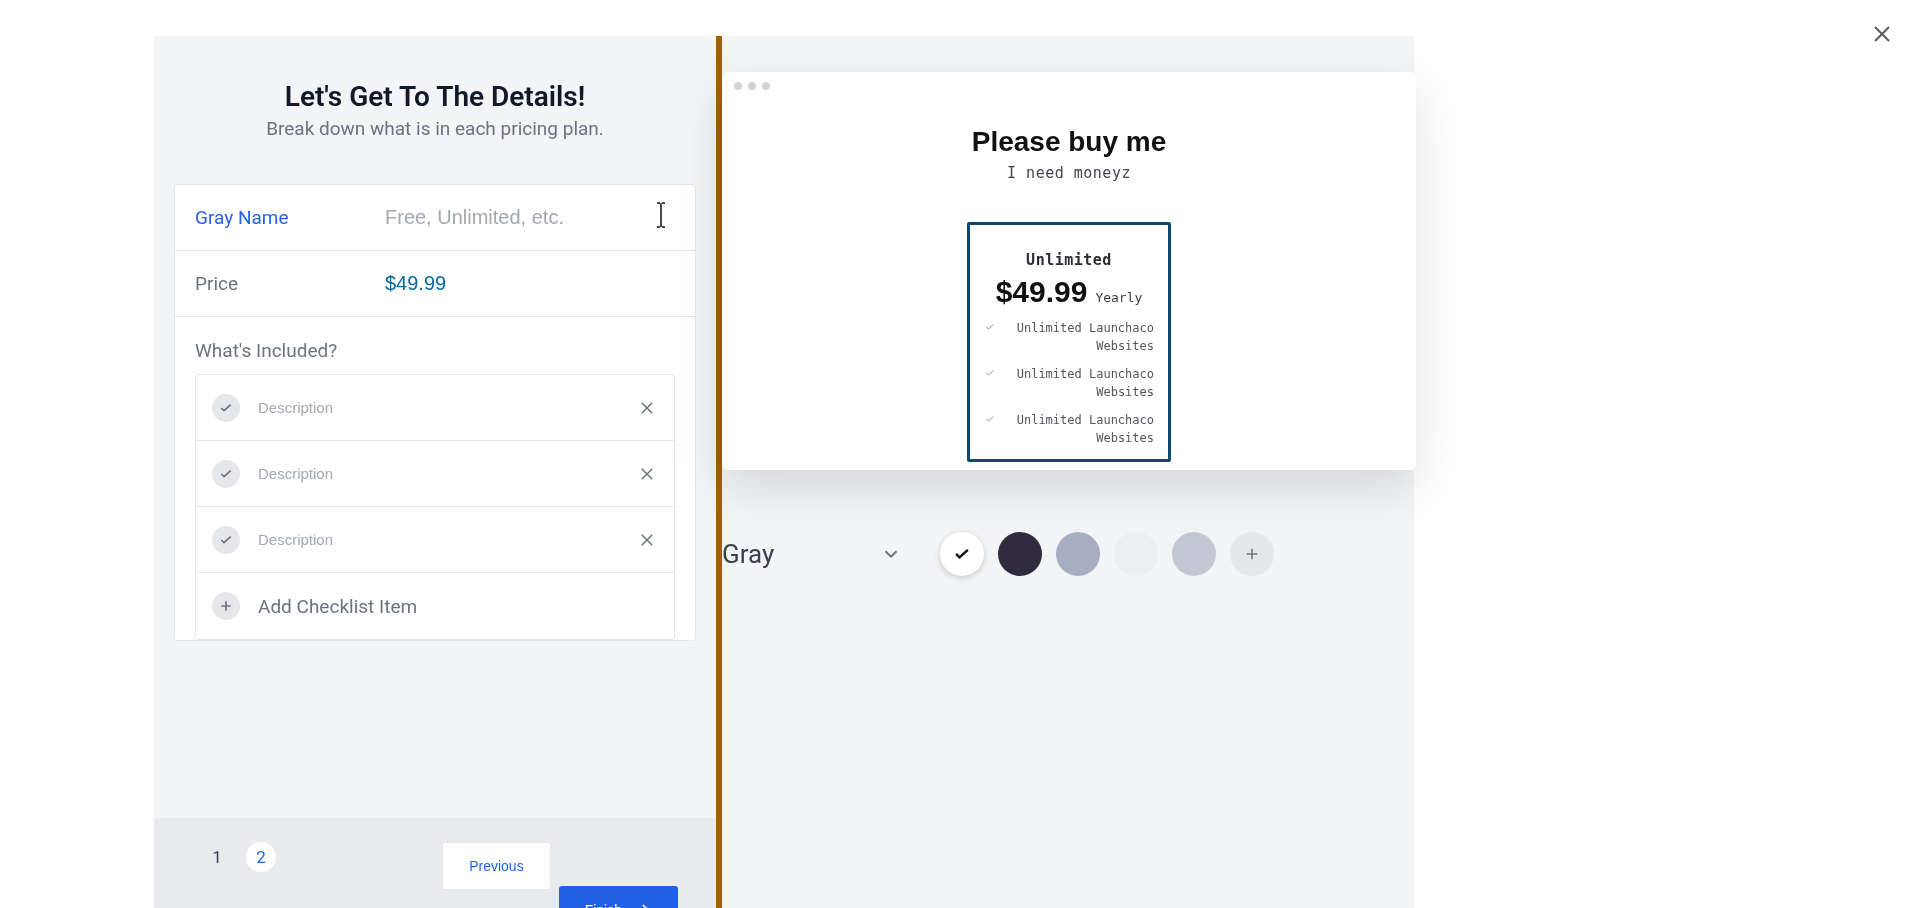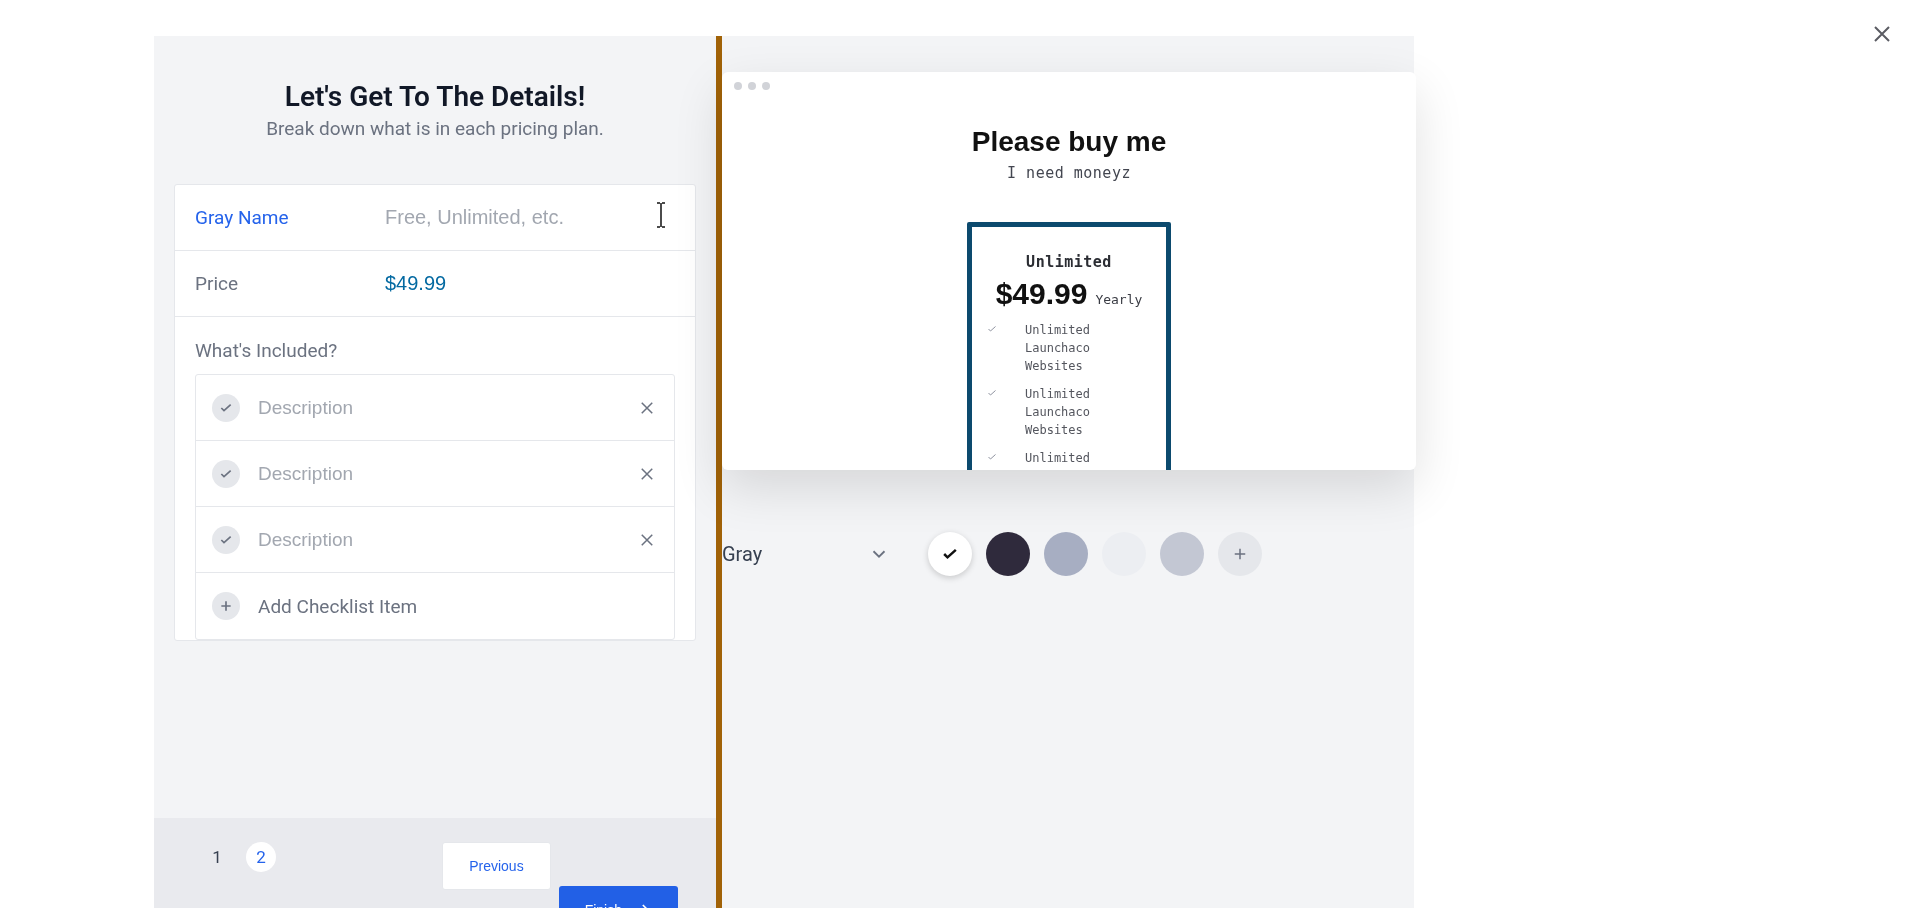--- a/index.html
+++ b/index.html
@@ -25,21 +25,21 @@
   .field-input { flex:1; font-size: 20px; border:none; outline:none; background:transparent; color:#0369a1; }
   .field-input::placeholder { color:#a2a7b0; }
 
   .included { padding: 22px 20px 0 20px; }
   .included-label { font-size: 19px; color:#6b7280; margin-bottom: 12px; }
   .check-list { border:1px solid #e5e7eb; border-radius:3px; background:#fff; }
   .check-row { display:flex; align-items:center; height:66px; padding:0 16px; border-bottom:1px solid #e5e7eb; }
   .check-row:last-child { border-bottom:none; }
   .check-circle { width:28px; height:28px; border-radius:50%; background:#e5e7eb; display:flex; align-items:center; justify-content:center; margin-right:18px; }
   .check-circle svg { width:16px; height:16px; stroke:#6b7280; stroke-width:2.5; fill:none; }
-  .check-text { flex:1; font-size:19px; color:#6b7280; border:none; outline:none; background:transparent; }
+  .check-text { flex:1; font-size:15px; color:#6b7280; border:none; outline:none; background:transparent; }
   .check-text::placeholder { color:#a2a7b0; }
   .row-x { width:22px; height:22px; cursor:pointer; display:flex; align-items:center; justify-content:center; }
   .row-x svg { width:18px; height:18px; stroke:#6b7280; stroke-width:2; }
   .add-row .check-circle svg { stroke:#6b7280; }
   .add-row .add-label { font-size:19px; color:#6b7280; }
 
   .footer { height: 90px; background:#e9eaee; display:flex; align-items:flex-start; padding: 24px 38px 0 48px; }
   .steps { display:flex; gap: 14px; align-items:center; }
   .step-num { width:30px; height:30px; border-radius:50%; display:flex; align-items:center; justify-content:center; font-size:17px; color:#374151; }
   .step-num.active { background:#fff; color:#2563eb; }
@@ -50,31 +50,31 @@
   .btn-finish svg { width:20px; height:20px; stroke:#fff; stroke-width:2; fill:none; }
 
   
   .right { flex:1; padding: 36px 0 0 0; position:relative; }
   .preview { margin: 0 -38px 0 0; background:#fff; border-radius:6px; box-shadow:0 18px 50px rgba(0,0,0,.12); height:398px; overflow:hidden; position:relative; width: 694px; }
   .tl-dots { position:absolute; top:10px; left:12px; display:flex; gap:6px; }
   .tl-dots span { width:8px; height:8px; border-radius:50%; background:#d1d3d8; }
   .preview-inner { padding: 54px 0 0 0; text-align:center; font-family: Menlo, Consolas, monospace; }
   .preview-inner h2 { font-size:28px; font-weight:800; font-family:-apple-system,sans-serif; color:#111; }
   .preview-inner .sub { font-size:15px; color:#434650; margin-top:6px; letter-spacing:.5px; }
-  .plan-card { width:204px; margin: 40px auto 0; border:5px solid #0c4a6e; border-radius:2px; padding: 26px 14px 12px; text-align:left; }
+  .plan-card { width:204px; margin: 40px auto 0; border:3px solid #0c4a6e; border-radius:2px; padding: 26px 14px 12px; text-align:left; }
   .plan-card .pname { text-align:center; font-size:15px; letter-spacing:.5px; color:#2b2d33; font-weight:600; }
   .plan-card .price-line { display:flex; align-items:baseline; justify-content:center; margin-top:6px; gap:8px; }
   .plan-card .price { font-size:30px; font-weight:800; font-family:-apple-system,sans-serif; color:#111; }
   .plan-card .per  { font-size:13px; color:#3a3c44; }
-  .plan-feat { display:flex; gap:27px; margin-top:10px; }
+  .plan-feat { display:flex; gap:8px; margin-top:10px;text-align:right; }
   .plan-feat svg { width:12px; height:12px; stroke:#8f93a0; stroke-width:2; fill:none; flex-shrink:0; margin-top:2px; }
   .plan-feat span { font-size:12px; color:#54565e; line-height:1.5; }
 
   .palette { display:flex; align-items:center; margin-top:62px; padding-left:0; }
-  .palette-label { font-size:20px; color:#374151; }
+  .palette-label { font-size:26px; color:#374151; }
   .palette-caret { margin-left:106px; display:flex; align-items:center; }
   .palette-caret svg { width:22px; height:22px; stroke:#6b7280; stroke-width:2; fill:none; }
   .swatches { display:flex; gap:14px; margin-left:38px; }
   .swatch { width:44px; height:44px; border-radius:50%; display:flex; align-items:center; justify-content:center; cursor:pointer; }
   .swatch.sel { background:#fff; box-shadow:0 2px 6px rgba(0,0,0,.18); }
   .swatch.sel svg { width:20px; height:20px; stroke:#111; stroke-width:3; fill:none; }
   .swatch.add { background:#e5e7eb; }
   .swatch.add svg { width:18px; height:18px; stroke:#6b7280; stroke-width:2; }
 
   

